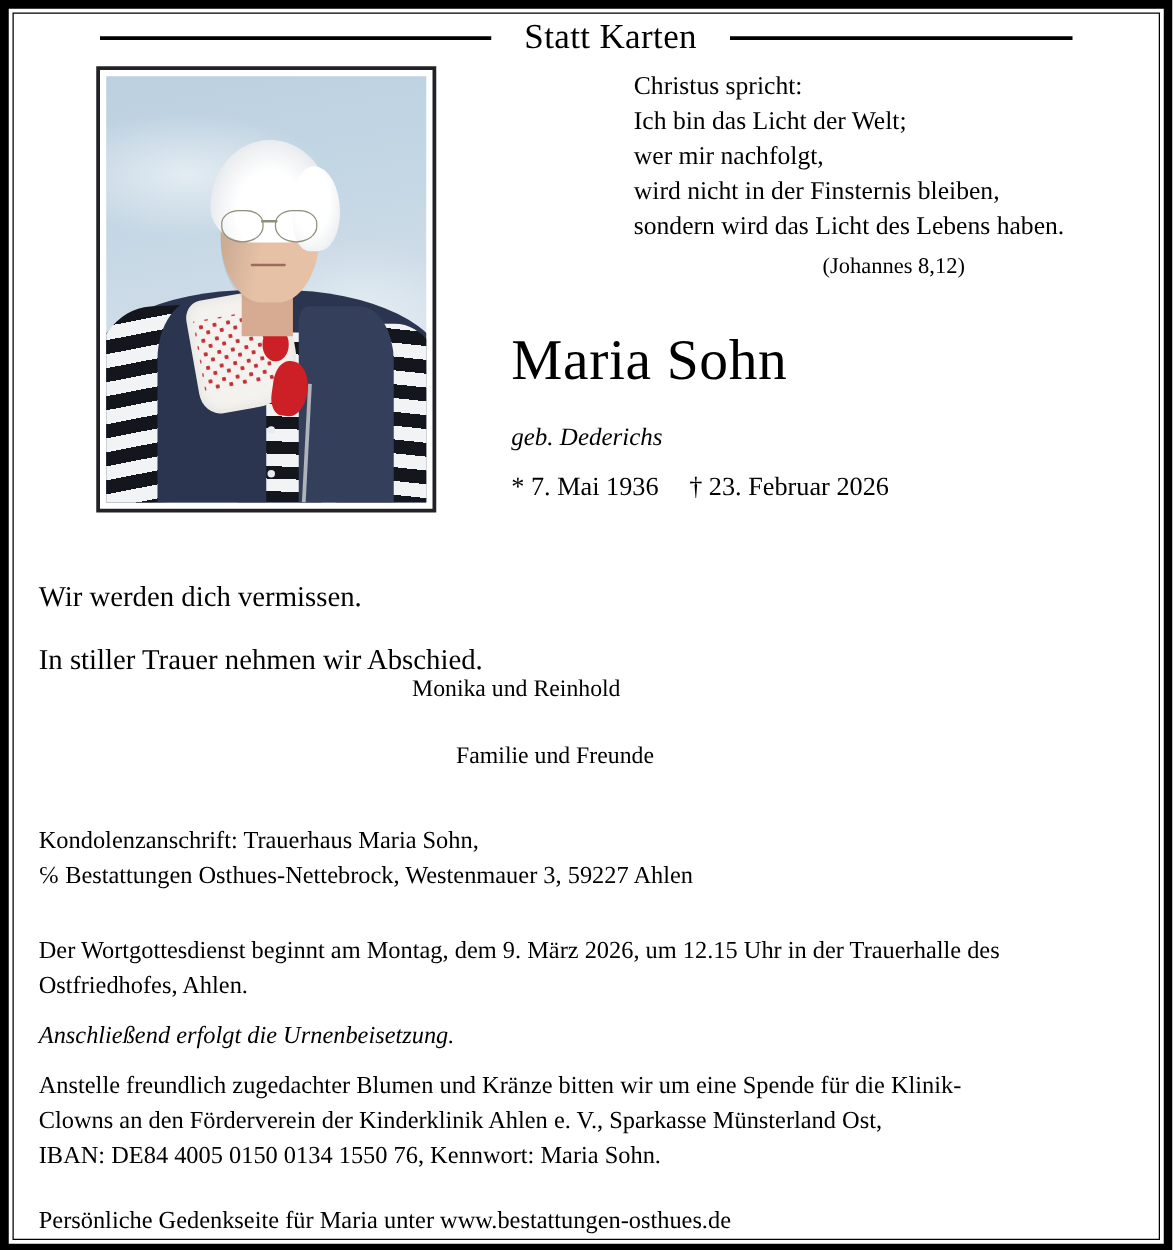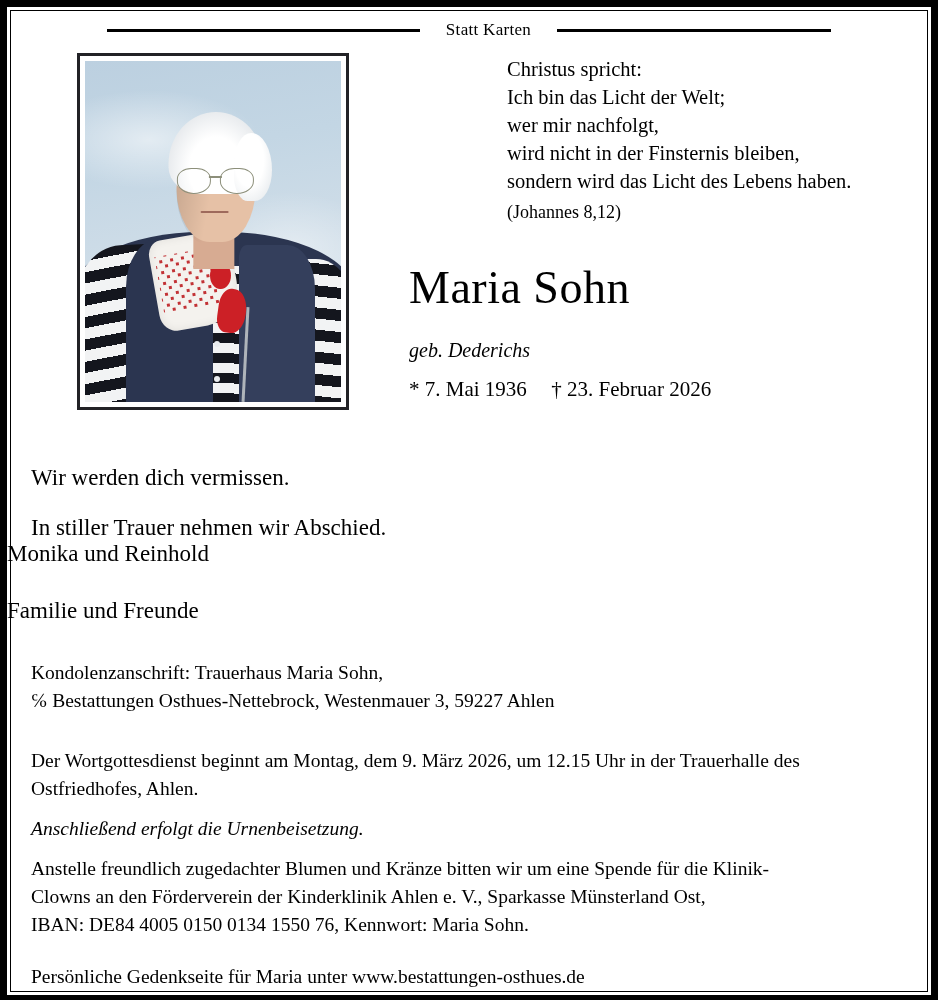--- a/index.html
+++ b/index.html
@@ -46,21 +46,21 @@
     gap: 0;
   }
   .header-rule {
     height: 3px;
     background: #000000;
     flex: 0 0 auto;
   }
   .header-rule.left  { width: 313px; margin-right: 26px; }
   .header-rule.right { width: 274px; margin-left: 26px; }
   .header-title {
-    font-size: 17px;
+    font-size: 28px;
     letter-spacing: 0.3px;
     white-space: nowrap;
     color: #000000;
   }
 
   
   .photo-frame {
     position: absolute;
     left: 70px;
     top: 46px;
@@ -320,21 +320,21 @@
     left: 500px;
     top: 48px;
     width: 420px;
     font-size: 20.5px;
     line-height: 28px;
     color: #000000;
   }
   .verse .line { white-space: nowrap; }
   .verse-ref {
     margin-top: 3px;
-    text-align: left;
+    text-align: center;
     font-size: 18px;
     padding-right: 4px;
   }
 
   
   .name-block {
     position: absolute;
     left: 402px;
     top: 253px;
     width: 520px;
@@ -370,21 +370,22 @@
     line-height: 34px;
     color: #000000;
   }
   .mourning .line { white-space: nowrap; margin-top: 16px; }
 
   .survivors {
     position: absolute;
     left: 0;
     right: 0;
     top: 534px;
-    font-size: 23px;
+    text-align: center;
+    font-size: 19px;
     color: #000000;
   }
   .survivors .s1 { padding-right: 112px; }
   .survivors .s2 { padding-right: 50px; margin-top: 31px; }
 
   
   .condolence {
     position: absolute;
     left: 24px;
     top: 652px;

